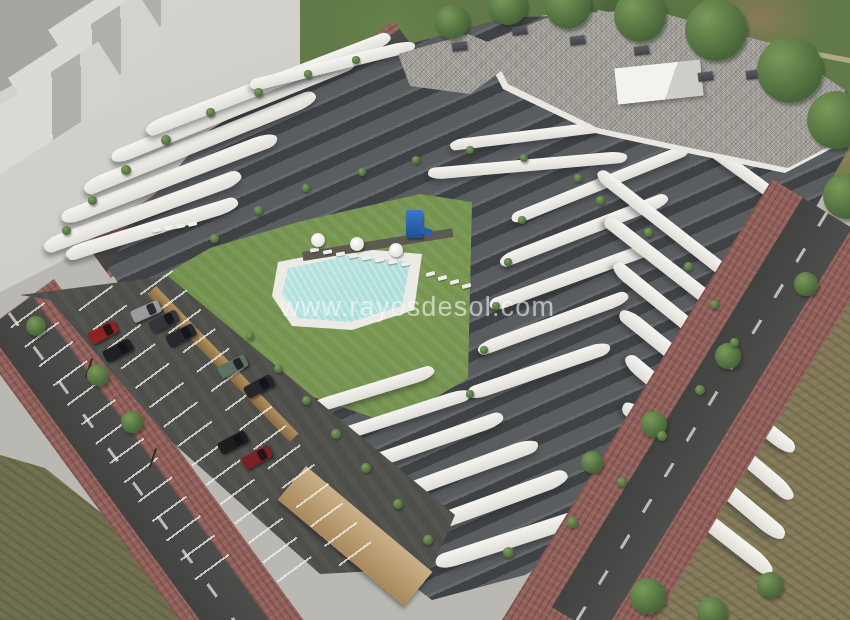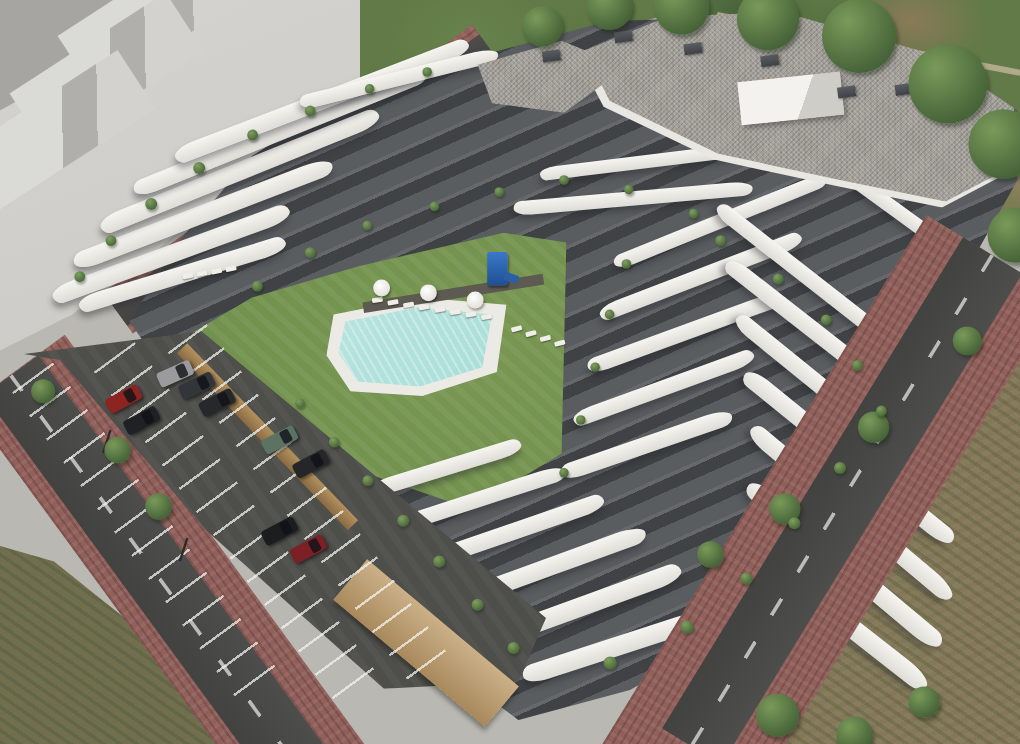--- a/index.html
+++ b/index.html
@@ -283,13 +283,14 @@
       <div class="lounger" style="left: 164px; top: 226px; transform: rotate(-12deg);"></div>
       <div class="lounger" style="left: 176px; top: 224px; transform: rotate(-12deg);"></div>
       <div class="lounger" style="left: 188px; top: 222px; transform: rotate(-12deg);"></div>
       <div class="umbrella" style="left: 311px; top: 233px;"></div>
       <div class="umbrella" style="left: 350px; top: 237px;"></div>
       <div class="umbrella" style="left: 389px; top: 243px;"></div>
       <div class="abs playground" style="left: 406px; top: 210px; width: 17px; height: 28px;"></div>
       <div class="abs slide" style="left: 420px; top: 228px; width: 12px; height: 7px; transform: rotate(20deg);"></div>
     </div>
 
+  <div class="abs" id="watermark">www.rayosdesol.com</div>
 </div>
 
 </body></html>

